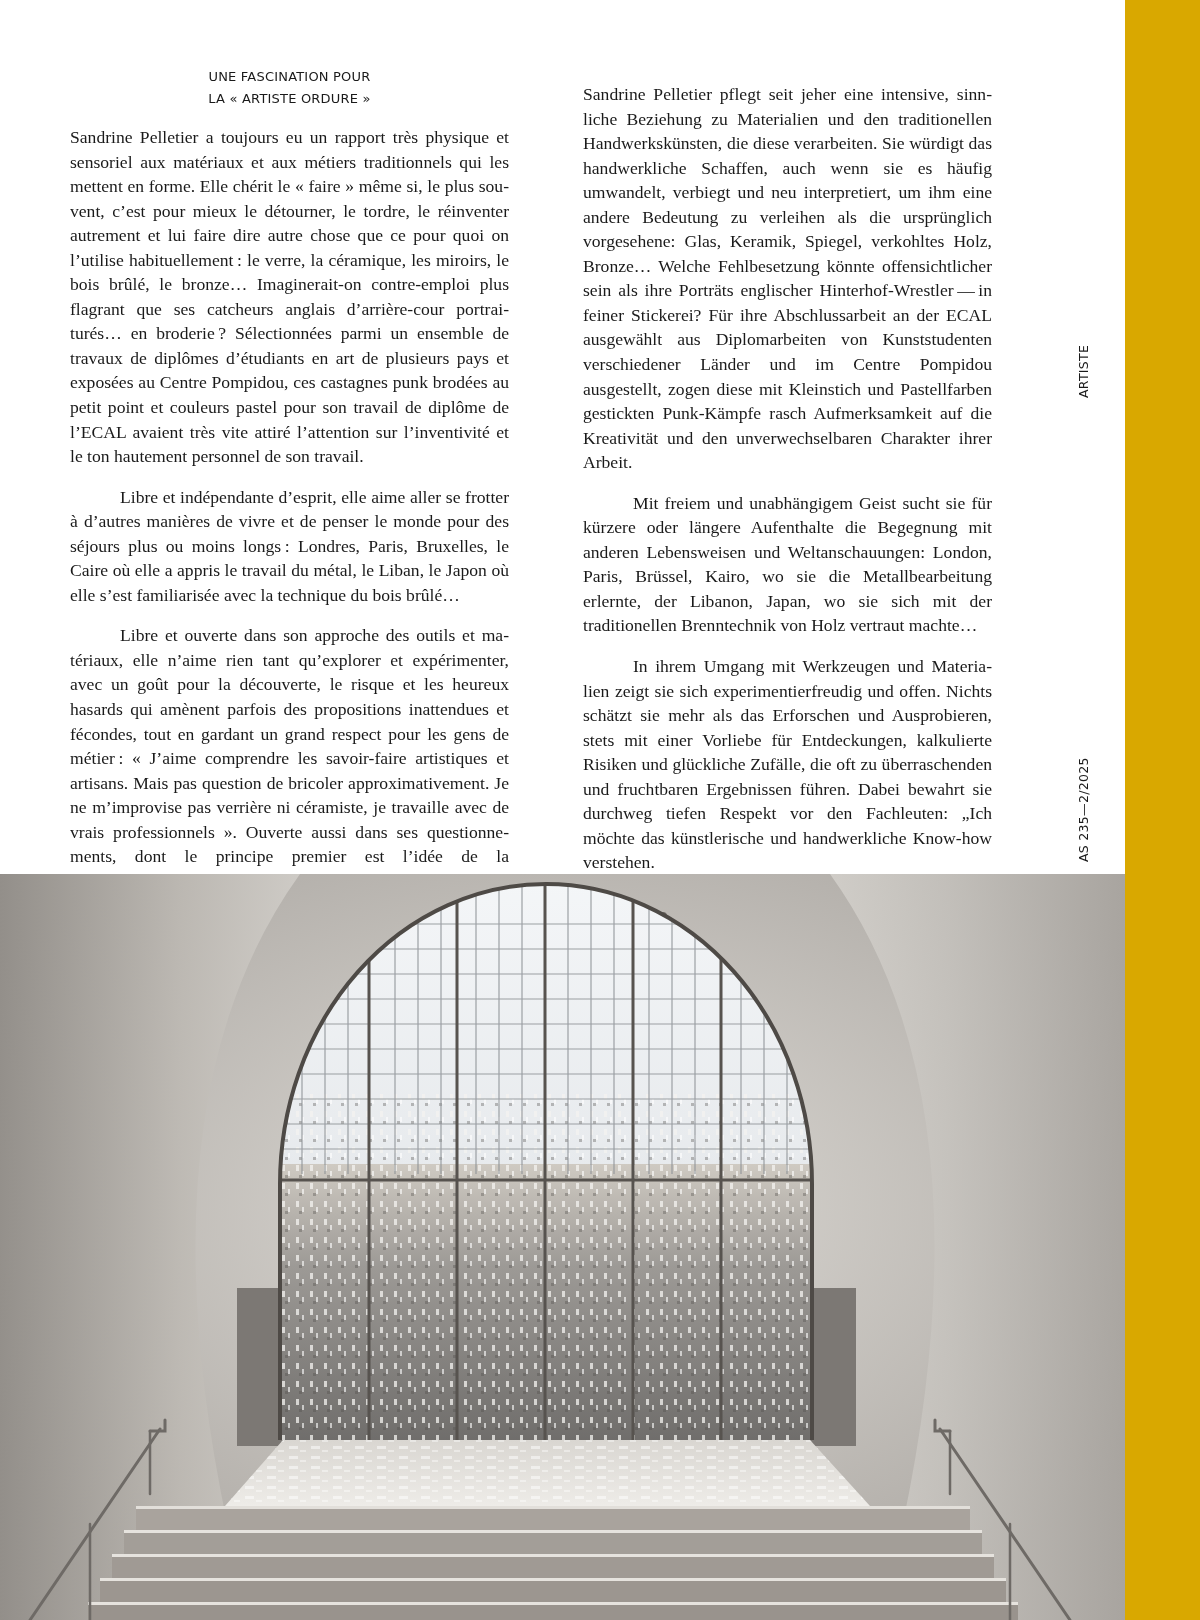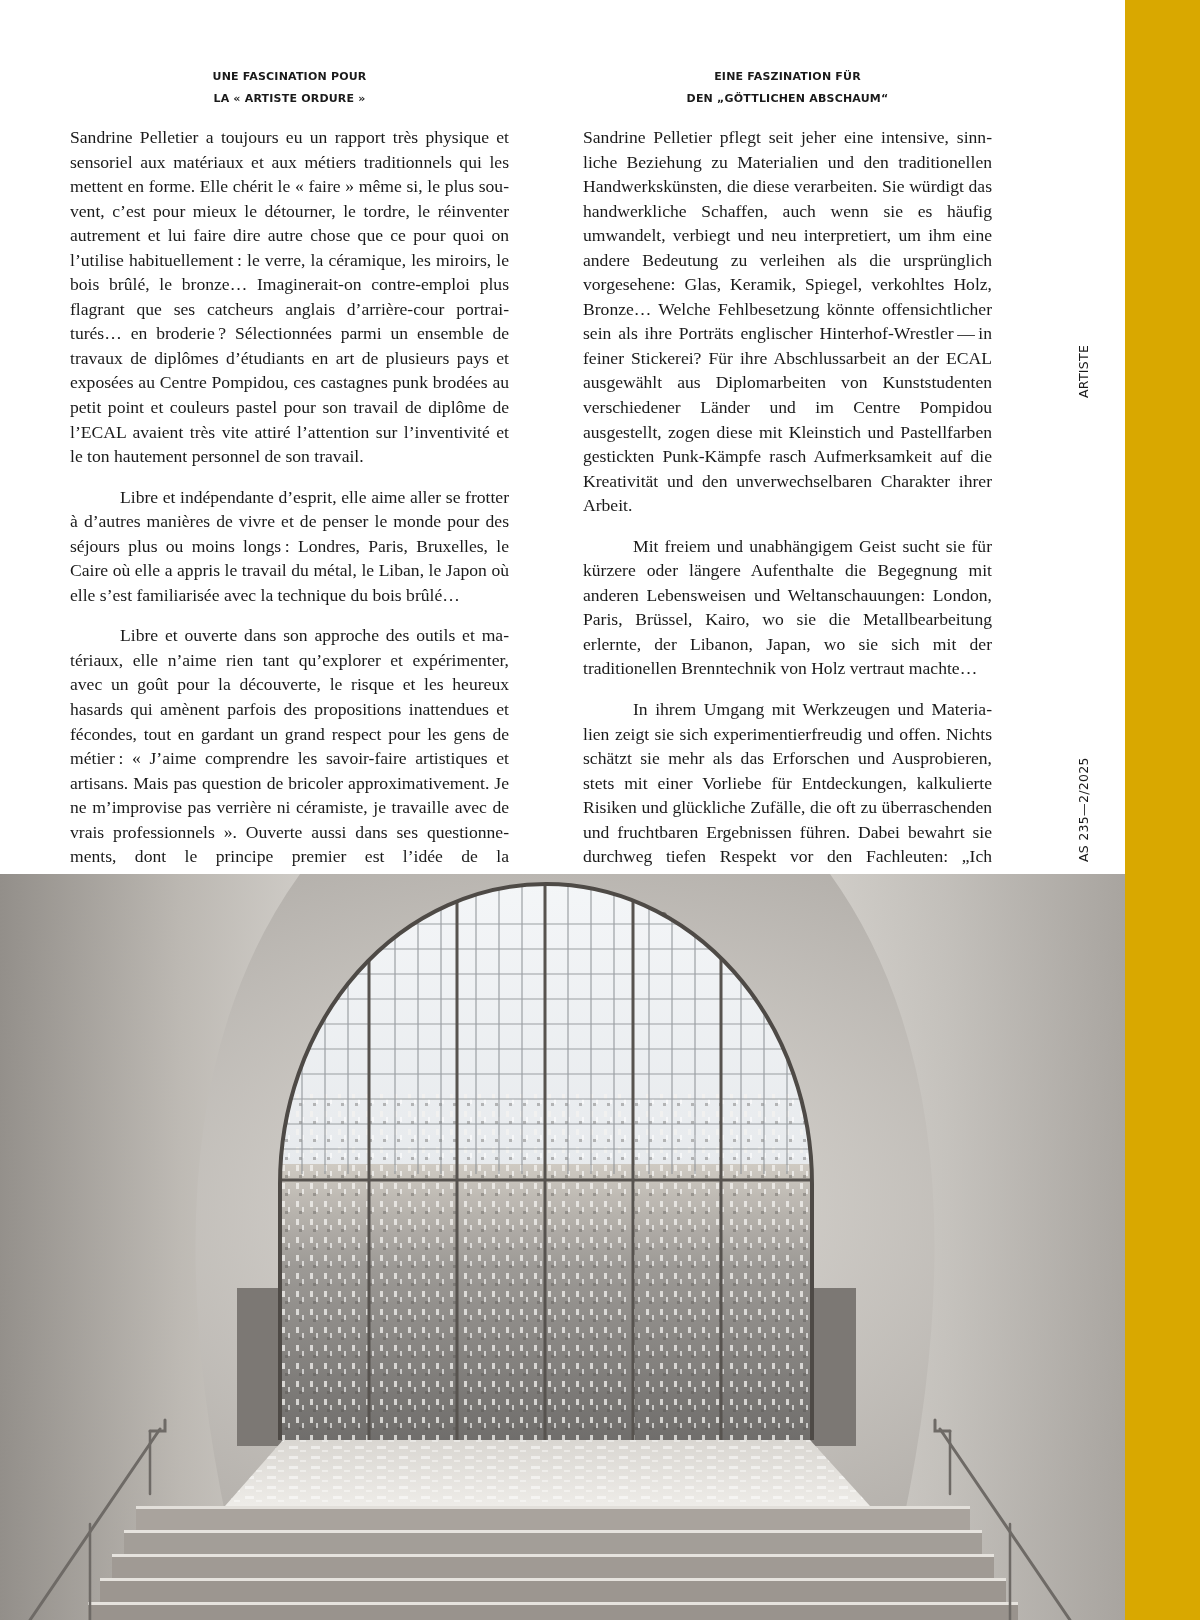--- a/index.html
+++ b/index.html
@@ -12,21 +12,21 @@
     position:absolute; top:66px;
     font-family:"Liberation Serif", "DejaVu Serif", serif;
     font-size:17.6px; line-height:24.55px;
     text-align:justify; hyphens:manual;
   }
   .col.fr { left:54px; width:471px; }
   .col.de { left:567px; width:441px; }
   .col h2 {
     margin:0; text-align:center;
     font-family:"DejaVu Sans", "Liberation Sans", sans-serif;
-    font-weight:bold; font-size:11px; line-height:21.5px;
+    font-weight:normal; font-size:13px; line-height:21.5px;
     letter-spacing:0.2px; color:#1a1a1a;
   }
   .col p { margin:16px; }
   .col p.indent { text-indent:50px; }
   .col p.last { text-align-last:justify; }
   .side-label {
     position:absolute; left:1076px;
     font-family:"DejaVu Sans", "Liberation Sans", sans-serif;
     font-size:12.5px; color:#1a1a1a; letter-spacing:0.3px;
     transform-origin:left top; transform:rotate(-90deg);
@@ -49,24 +49,20 @@
   <h2>
     <span>UNE FASCINATION POUR</span><br>
     <span>LA « ARTISTE ORDURE »</span>
   </h2>
   <p>Sandrine Pelletier a toujours eu un rapport très physique et sensoriel aux matériaux et aux métiers traditionnels qui les mettent en forme. Elle chérit le « faire » même si, le plus sou­vent, c’est pour mieux le détourner, le tordre, le réinventer autrement et lui faire dire autre chose que ce pour quoi on l’utilise habituellement : le verre, la céramique, les miroirs, le bois brûlé, le bronze… Imaginerait-on contre-emploi plus flagrant que ses catcheurs anglais d’arrière-cour portrai­turés… en broderie ? Sélectionnées parmi un ensemble de travaux de diplômes d’étudiants en art de plusieurs pays et exposées au Centre Pompidou, ces castagnes punk brodées au petit point et couleurs pastel pour son travail de diplôme de l’ECAL avaient très vite attiré l’attention sur l’inventivité et le ton hautement personnel de son travail.</p>
   <p class="indent">Libre et indépendante d’esprit, elle aime aller se frot­ter à d’autres manières de vivre et de penser le monde pour des séjours plus ou moins longs : Londres, Paris, Bruxelles, le Caire où elle a appris le travail du métal, le Liban, le Japon où elle s’est familiarisée avec la technique du bois brûlé…</p>
   <p class="indent">Libre et ouverte dans son approche des outils et ma­tériaux, elle n’aime rien tant qu’explorer et expérimenter, avec un goût pour la découverte, le risque et les heureux hasards qui amènent parfois des propositions inattendues et fécondes, tout en gardant un grand respect pour les gens de métier : « J’aime comprendre les savoir-faire artistiques et artisans. Mais pas question de bricoler approximativement. Je ne m’improvise pas verrière ni céramiste, je travaille avec de vrais professionnels ». Ouverte aussi dans ses questionne­ments, dont le principe premier est l’idée de la métamorphose.</p>
 </section>
 
 <section class="col de">
-  <h2>
-    <span>EINE FASZINATION FÜR</span><br>
-    <span>DEN „GÖTTLICHEN ABSCHAUM“</span>
-  </h2>
   <p>Sandrine Pelletier pflegt seit jeher eine intensive, sinn­liche Beziehung zu Materialien und den traditionellen Handwerkskünsten, die diese verarbeiten. Sie würdigt das handwerkliche Schaffen, auch wenn sie es häufig umwan­delt, verbiegt und neu interpretiert, um ihm eine andere Bedeutung zu verleihen als die ursprünglich vorgesehene: Glas, Keramik, Spiegel, verkohltes Holz, Bronze… Welche Fehlbesetzung könnte offensichtlicher sein als ihre Porträts englischer Hinterhof-Wrestler — in feiner Stickerei? Für ihre Abschlussarbeit an der ECAL ausgewählt aus Diplom­arbeiten von Kunststudenten verschiedener Länder und im Centre Pompidou ausgestellt, zogen diese mit Kleinstich und Pastellfarben gestickten Punk-Kämpfe rasch Aufmerk­samkeit auf die Kreativität und den unverwechselbaren Charakter ihrer Arbeit.</p>
   <p class="indent">Mit freiem und unabhängigem Geist sucht sie für kürzere oder längere Aufenthalte die Begegnung mit ande­ren Lebensweisen und Weltanschauungen: London, Paris, Brüssel, Kairo, wo sie die Metallbearbeitung erlernte, der Libanon, Japan, wo sie sich mit der traditionellen Brenn­technik von Holz vertraut machte…</p>
   <p class="indent last">In ihrem Umgang mit Werkzeugen und Materia­lien zeigt sie sich experimentierfreudig und offen. Nichts schätzt sie mehr als das Erforschen und Ausprobieren, stets mit einer Vorliebe für Entdeckungen, kalkulierte Risi­ken und glückliche Zufälle, die oft zu überraschenden und fruchtbaren Ergebnissen führen. Dabei bewahrt sie durch­weg tiefen Respekt vor den Fachleuten: „Ich möchte das künstlerische und handwerkliche Know-how verstehen.</p>
 </section>
 
 <div class="side-label rubric">ARTISTE</div>
 <div class="side-label issue">AS 235—2/2025</div>
 
 <div class="photo">
   <svg width="1125" height="746" viewBox="0 0 1125 746" xmlns="http://www.w3.org/2000/svg">

